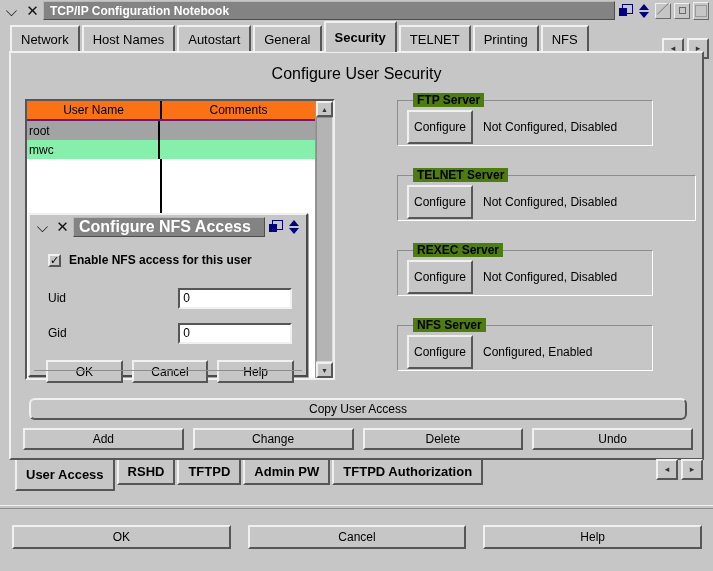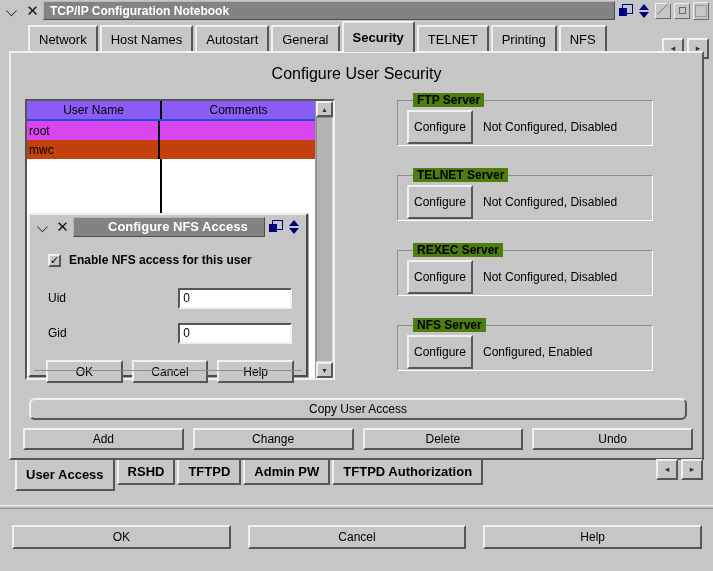--- a/index.html
+++ b/index.html
@@ -47,21 +47,21 @@
             background:#8a8a8a;transform:rotate(-45deg);transform-origin:0 0;}
   .sq-small{width:14px;height:14px;border:1px solid;border-color:#f0f0f0 #6a6a6a #6a6a6a #f0f0f0;
             background:#c6c6c6;display:flex;align-items:center;justify-content:center;}
   .sq-small i{display:block;width:5px;height:5px;border:1px solid #6a6a6a;background:#c6c6c6;}
   .sq-big{width:16px;height:16px;border:1px solid;border-color:#f0f0f0 #6a6a6a #6a6a6a #f0f0f0;
           background:#c6c6c6;display:flex;align-items:center;justify-content:center;}
   .sq-big i{display:block;width:10px;height:10px;border:1px solid #9a9a9a;background:#c6c6c6;}
 
   
   #toptabs{position:absolute;left:0;top:22px;width:713px;height:30px;
-           display:flex;align-items:flex-end;padding-left:28px;box-sizing:border-box;}
+           display:flex;align-items:flex-end;padding-left:10px;box-sizing:border-box;}
   .ttab{
     height:25px;background:#c6c6c6;margin-right:2px;
     padding:0 9px;display:flex;align-items:center;justify-content:center;
     font-size:13px;color:#000;white-space:nowrap;
     border:2px solid;border-color:#f0f0f0 #565656 #c6c6c6 #f0f0f0;
     border-bottom:none;position:relative;
   }
   .ttab.active{height:29px;font-weight:bold;z-index:3;}
   #toptab-arrows{position:absolute;right:4px;top:38px;display:flex;gap:3px;}
   .arrbtn{width:18px;height:17px;background:#c6c6c6;
@@ -75,27 +75,27 @@
     background:#c6c6c6;box-sizing:border-box;
     border:2px solid;border-color:#f0f0f0 #565656 #565656 #f0f0f0;
   }
   #page-title{position:absolute;left:0;right:0;top:12px;text-align:center;font-size:16px;}
 
   
   #userlist-wrap{position:absolute;left:14px;top:46px;width:310px;height:281px;
      border:2px solid;border-color:#565656 #f0f0f0 #f0f0f0 #565656;background:#ffffff;
      box-sizing:border-box;display:flex;}
   #userlist{flex:1;display:flex;flex-direction:column;background:#fff;overflow:hidden;}
-  #ul-head{display:flex;height:18px;background:#8b5cf6;border-bottom:2px solid #1d4ed8;
+  #ul-head{display:flex;height:18px;background:#f97316;border-bottom:2px solid #701a75;
            flex:0 0 auto;}
   #ul-head .col{display:flex;align-items:center;justify-content:center;font-size:12px;}
   .col.c1{width:133px;border-right:2px solid #000;}
   .col.c2{flex:1;}
-  .ul-row{display:flex;height:19px;background:#d946ef;}
-  .ul-row.sel{background:#c2410c;}
+  .ul-row{display:flex;height:19px;background:#a3a3a3;}
+  .ul-row.sel{background:#86efac;}
   .ul-row .cell{display:flex;align-items:center;font-size:12px;padding-left:2px;box-sizing:border-box;}
   .cell.c1{width:133px;border-right:2px solid #000;}
   .cell.c2{flex:1;}
   .ul-fill{flex:1;display:flex;background:#ffffff;}
   #ul-scroll{width:17px;background:#c6c6c6;display:flex;flex-direction:column;
              border-left:1px solid #9a9a9a;}
   .sbtn{height:16px;background:#c6c6c6;
         border:2px solid;border-color:#f0f0f0 #565656 #565656 #f0f0f0;
         display:flex;align-items:center;justify-content:center;font-size:7px;color:#333;
         box-sizing:border-box;}
@@ -140,21 +140,21 @@
 
   
   #nfs-dialog{position:absolute;left:28px;top:213px;width:280px;height:164px;
               background:#c6c6c6;box-sizing:border-box;
               border:2px solid;border-color:#f0f0f0 #4a4a4a #4a4a4a #f0f0f0;
               box-shadow:1px 1px 0 rgba(0,0,0,.35);z-index:50;}
   #nfs-title{position:absolute;left:2px;top:2px;right:2px;height:19px;display:flex;align-items:center;}
   #nfs-title .tb-left{display:flex;align-items:center;gap:3px;padding-left:2px;}
   #nfs-strip{flex:1;height:18px;margin:0 2px;background:#838383;display:flex;align-items:center;
              border:1px solid;border-color:#b8b8b8 #4d4d4d #4d4d4d #b8b8b8;}
-  #nfs-title-text{color:#fff;font-weight:bold;font-size:13px;padding-left:18px;white-space:nowrap;margin-left:16px;}
+  #nfs-title-text{color:#fff;font-weight:bold;font-size:16px;padding-left:5px;white-space:nowrap;}
   #nfs-title .tb-right{display:flex;align-items:center;gap:3px;padding-right:2px;}
   #nfs-body{position:absolute;left:2px;top:23px;right:2px;bottom:2px;}
   #nfs-check-row{position:absolute;left:16px;top:15px;display:flex;align-items:center;gap:8px;}
   .chk{width:13px;height:13px;background:#c6c6c6;
        border:2px solid;border-color:#f0f0f0 #565656 #565656 #f0f0f0;
        display:flex;align-items:center;justify-content:center;
        font-size:11px;line-height:1;color:#000;box-sizing:border-box;}
   #nfs-check-label{font-size:12px;font-weight:bold;}
   .field-row{position:absolute;left:16px;width:244px;height:22px;display:flex;align-items:center;}
   .field-label{width:140px;font-size:12px;}
@@ -255,21 +255,21 @@
 
   <div id="server-groups">
       <div class="grp" style="left: 386px; top: 40px;">
         <div class="gbox"></div>
         <div class="glabel">FTP Server</div>
         <div class="ginner">
           <div class="mbtn cfgbtn">Configure</div>
           <div class="gstatus">Not Configured, Disabled</div>
         </div>
       </div>
-      <div class="grp" style="left: 386px; top: 115px;">
+      <div class="grp" style="left: 386px; top: 115px; padding-left: 43px;">
         <div class="gbox"></div>
         <div class="glabel">TELNET Server</div>
         <div class="ginner">
           <div class="mbtn cfgbtn">Configure</div>
           <div class="gstatus">Not Configured, Disabled</div>
         </div>
       </div>
       <div class="grp" style="left: 386px; top: 190px;">
         <div class="gbox"></div>
         <div class="glabel">REXEC Server</div>

